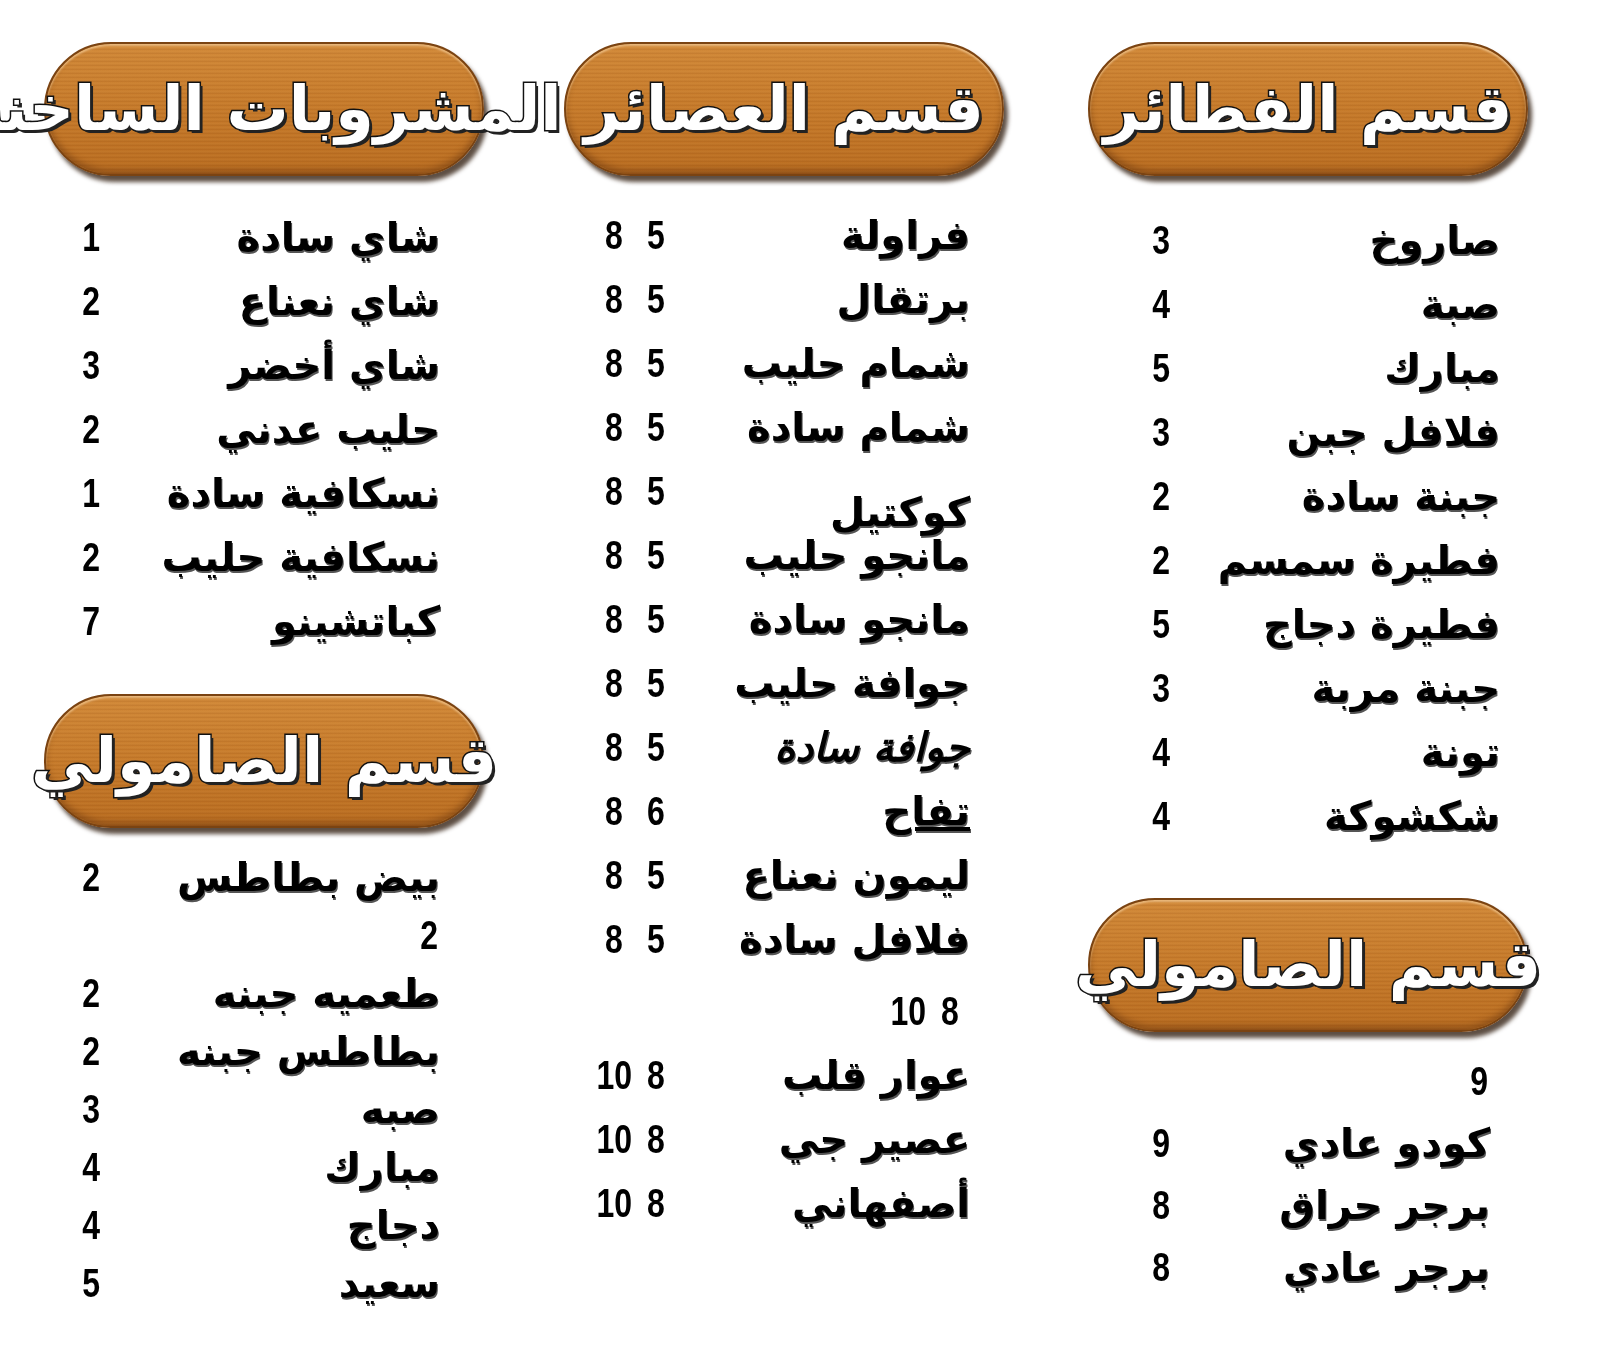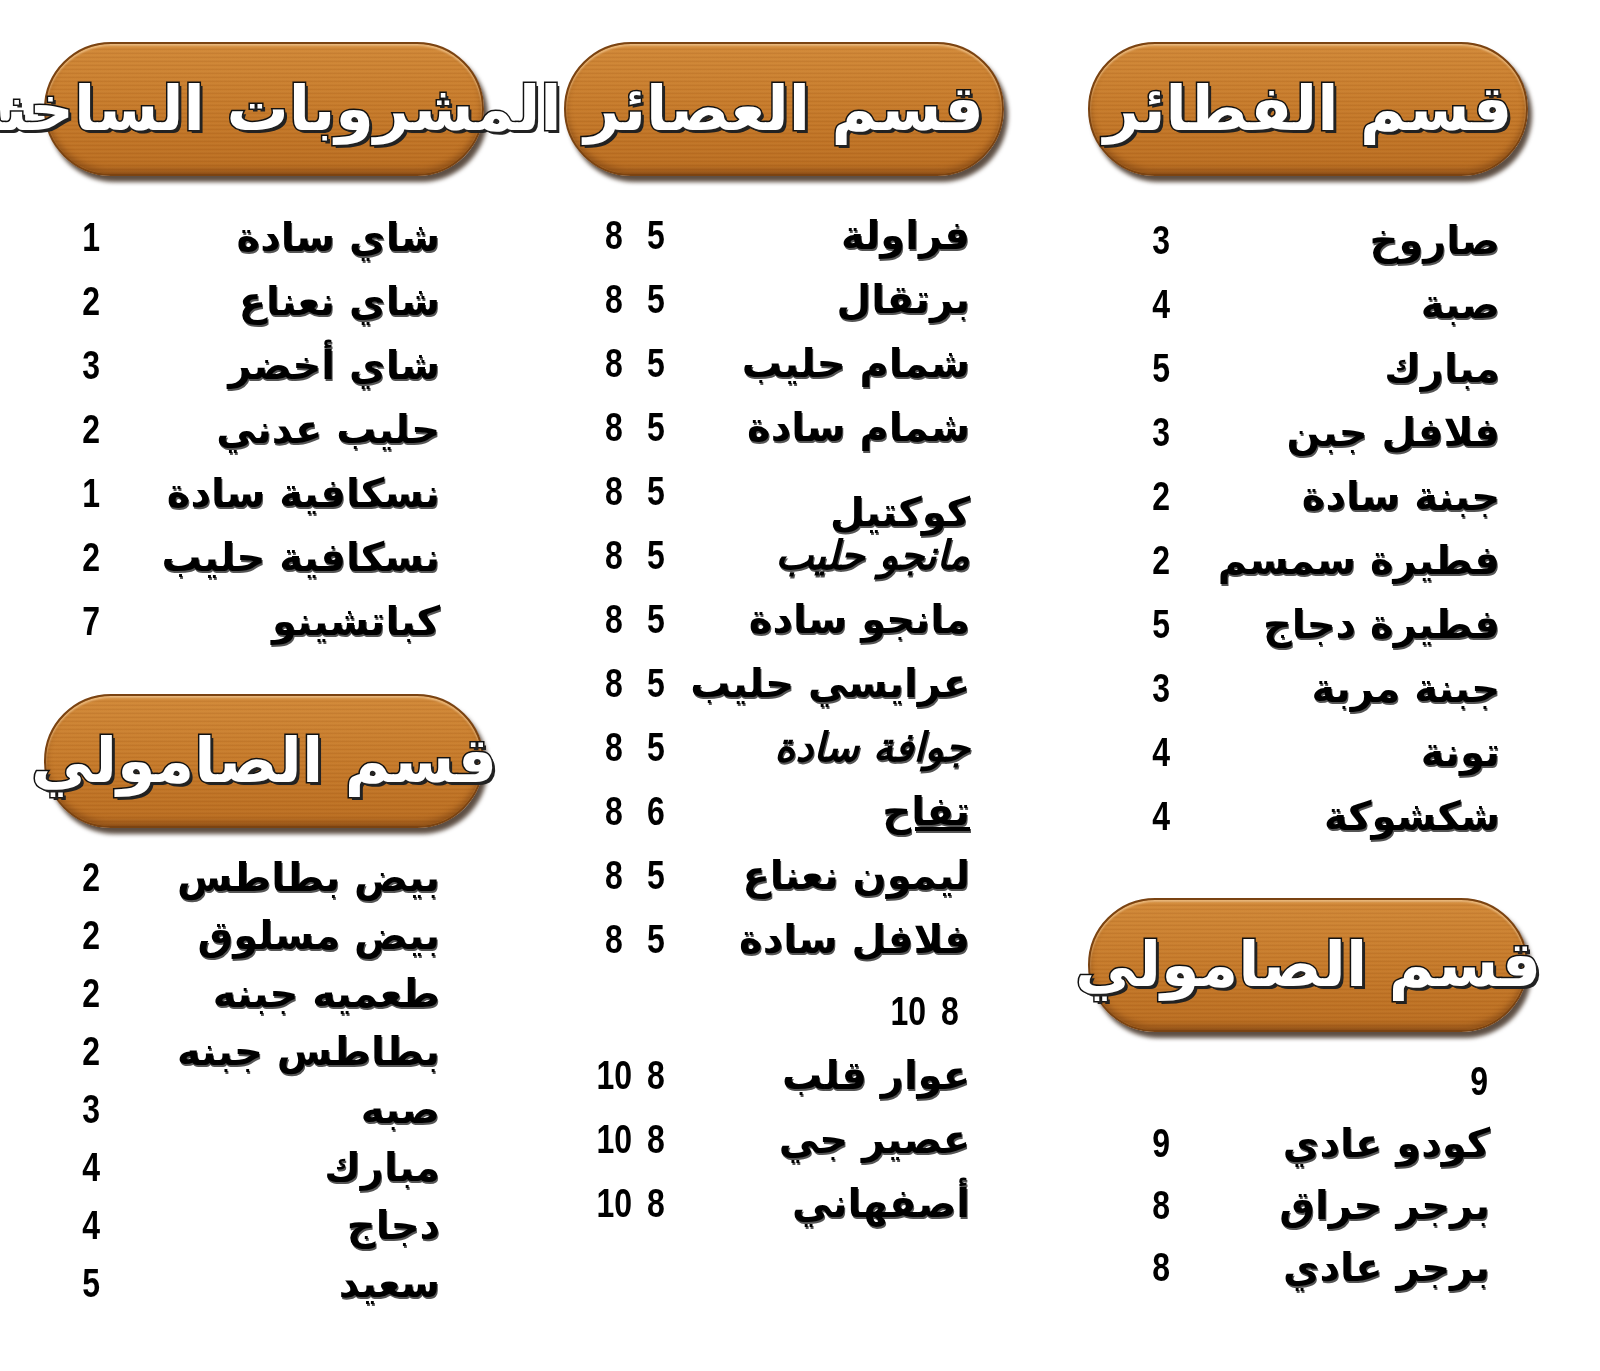--- a/index.html
+++ b/index.html
@@ -102,21 +102,20 @@
 
 <div class="plank" style="left:44px; top:694px; width:436px;">
   <span class="plank-title">قسم الصامولي</span>
 </div>
 <div class="list" style="left:80px; top:848px; width:360px;">
   <div class="row" style="justify-content:space-between; height:58px;">
     <span class="item-name">بيض بطاطس</span>
     <span class="price">2</span>
   </div>
   <div class="row" style="justify-content:space-between; height:58px;">
-    <span class="item-name">بيض مسلوق</span>
     <span class="price">2</span>
   </div>
   <div class="row" style="justify-content:space-between; height:58px;">
     <span class="item-name">طعميه جبنه</span>
     <span class="price">2</span>
   </div>
   <div class="row" style="justify-content:space-between; height:58px;">
     <span class="item-name">بطاطس جبنه</span>
     <span class="price">2</span>
   </div>
@@ -161,31 +160,31 @@
     <span class="item-name" style="flex:1;">شمام سادة</span>
     <span class="price" style="width:40px; text-align:center;">5</span>
     <span class="price" style="width:44px; text-align:center;">8</span>
   </div>
   <div class="row">
     <span class="item-name" style="flex:1;margin-top:42px;">كوكتيل</span>
     <span class="price" style="width:40px; text-align:center;">5</span>
     <span class="price" style="width:44px; text-align:center;">8</span>
   </div>
   <div class="row">
-    <span class="item-name" style="flex:1;font-style:italic;">مانجو حليب</span>
+    <span class="item-name" style="flex:1;">مانجو حليب</span>
     <span class="price" style="width:40px; text-align:center;">5</span>
     <span class="price" style="width:44px; text-align:center;">8</span>
   </div>
   <div class="row">
     <span class="item-name" style="flex:1;">مانجو سادة</span>
     <span class="price" style="width:40px; text-align:center;">5</span>
     <span class="price" style="width:44px; text-align:center;">8</span>
   </div>
   <div class="row">
-    <span class="item-name" style="flex:1;">عرايسي حليب</span>
+    <span class="item-name" style="flex:1;">جوافة حليب</span>
     <span class="price" style="width:40px; text-align:center;">5</span>
     <span class="price" style="width:44px; text-align:center;">8</span>
   </div>
   <div class="row">
     <span class="item-name" style="flex:1;font-style:italic;">جوافة سادة</span>
     <span class="price" style="width:40px; text-align:center;">5</span>
     <span class="price" style="width:44px; text-align:center;">8</span>
   </div>
   <div class="row">
     <span class="item-name" style="flex:1;text-decoration:underline;">تفاح</span>

